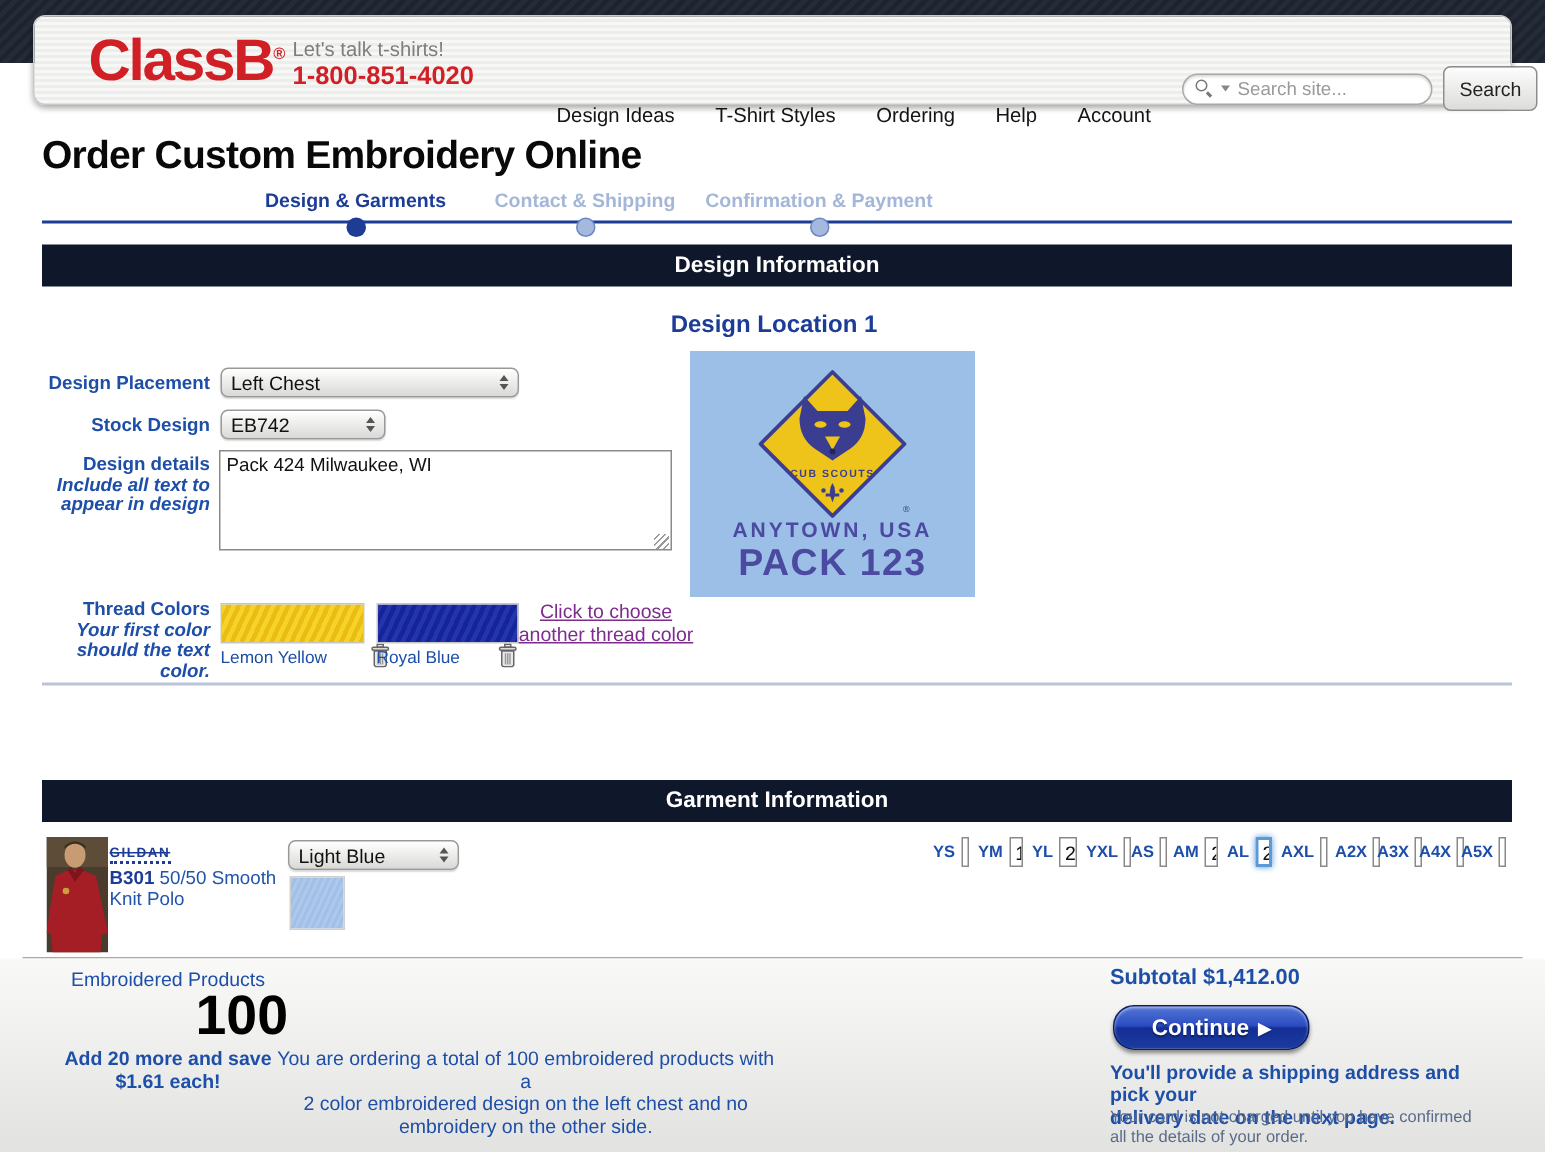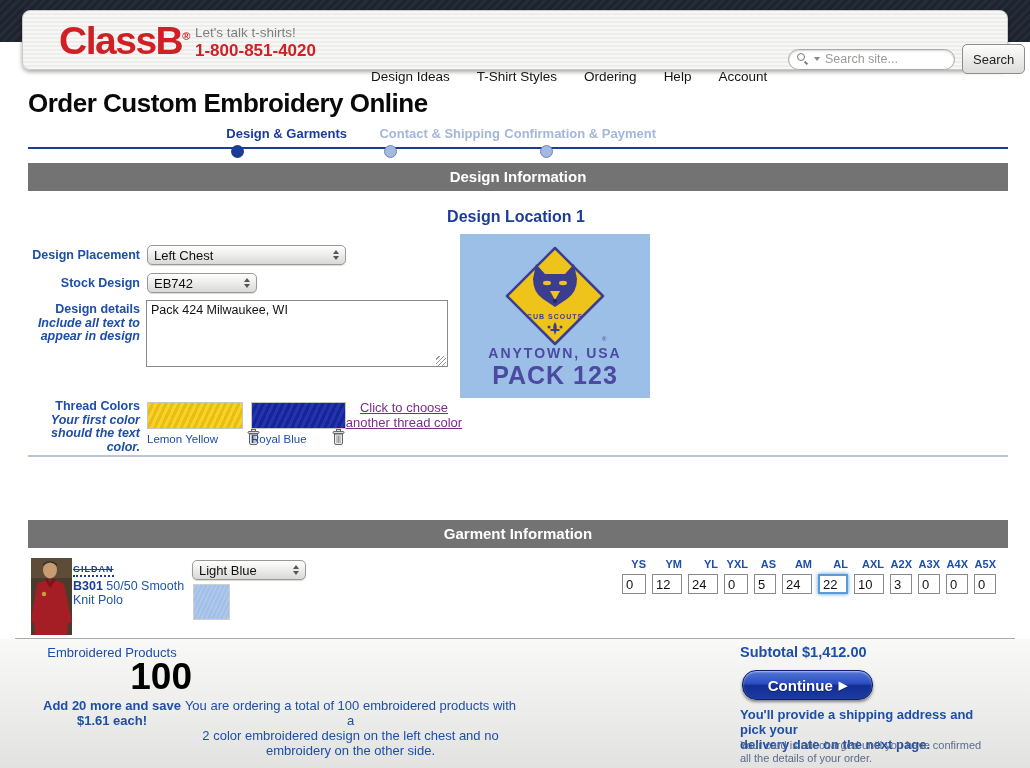--- a/index.html
+++ b/index.html
@@ -38,30 +38,30 @@
     border-top:4px solid #888; margin-left:3px; flex:none; }
   .search-placeholder { margin-left:5px; font-size:12.5px; color:#9a9a98; }
   .search-btn { height:22px; padding:14px 10px; font-size:13px; color:#222;
     background:linear-gradient(#fdfdfd,#dcdcda); border:1px solid #8d8d8b; border-radius:5px;
     display:flex; align-items:center; cursor:pointer; }
 
   
   .page-title { position:absolute; left:28px; top:88px; font-size:26px; font-weight:bold;
     color:#090909; letter-spacing:-0.5px; }
   .steps-line { position:absolute; left:28px; top:147px; width:980px; height:2px; background:#1c3c96; }
-  .step { position:absolute; top:126px; width:220px; text-align:right; }
+  .step { position:absolute; top:126px; width:220px; text-align:center; }
   .step .step-label { font-size:13px; font-weight:bold; }
   .step.active .step-label { color:#1c3c96; }
   .step.inactive .step-label { color:#a4b7d8; }
   .step .dot { width:13px; height:13px; border-radius:50%; margin:4px auto 0; position:relative; z-index:2; }
   .step.active .dot { background:#1c3c96; }
   .step.inactive .dot { background:#a3bade; border:1.5px solid #6e86c0; }
 
   
-  .section-bar { position:absolute; left:28px; width:980px; height:28px; background:#737373;
+  .section-bar { position:absolute; left:28px; width:980px; height:28px; background:#0f172a;
     color:#fff; font-size:15px; font-weight:bold; text-align:center; line-height:28px; }
   #design-bar { top:163px; }
   #garment-bar { top:520px; }
 
   .loc-title { position:absolute; left:416px; top:208px; width:200px; text-align:center;
     font-size:16px; font-weight:bold; color:#1c3c96; }
 
   
   .form-label { position:absolute; width:116px; left:24px; text-align:right;
     font-size:12.5px; font-weight:bold; color:#1d4ea8; line-height:13.5px; }
@@ -118,21 +118,21 @@
     text-decoration:line-through; display:inline-block; border-bottom:2px dotted #1c3c96; padding-bottom:1px; cursor:pointer; }
   .product-name { margin-top:2px; font-size:12.5px; color:#2255aa; line-height:14px; cursor:pointer; }
   .product-name b { color:#1c3c96; }
 
   #color-select { left:192px; top:560px; width:114px; }
   .garment-swatch { position:absolute; left:193px; top:584px; width:37px; height:36px;
     border:1px solid #cfcfcd;
     background:repeating-linear-gradient(115deg,#aec8ec 0 2px,#a2bfe7 2px 4px); }
 
   .sizes-grid { position:absolute; left:622px; top:558px; display:flex; gap:6px; }
-  .size-col { display:flex; flex-direction:column; align-items:flex-end; gap:4px; }
+  .size-col { display:flex; flex-direction:row; align-items:center; gap:4px; }
   .size-col .size-label { font-size:11px; font-weight:bold; color:#1d4ea8; }
   .size-col input { width:100%; height:20px; border:1px solid #8a8a88; font-size:13px;
     padding-left:3px; font-family:"Liberation Sans","DejaVu Sans",sans-serif; color:#111; }
   .size-col input.focused { border:2px solid #5b9bd5; box-shadow:0 0 4px rgba(74,144,217,.95); outline:none; }
 
   .price-line { position:absolute; top:601px; right:30px; display:flex; align-items:center; gap:8px; }
   .price-text { font-size:13.5px; color:#1d4ea8; }
 
   .sep2 { position:absolute; left:15px; top:638px; width:1000px; height:1px; background:#a9a9a7; }
 

